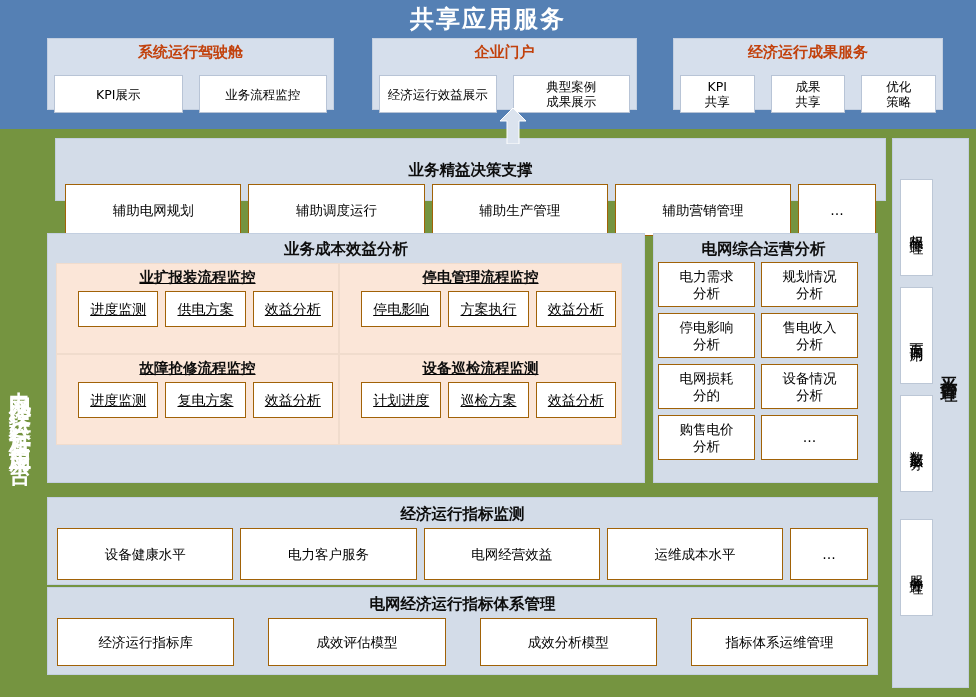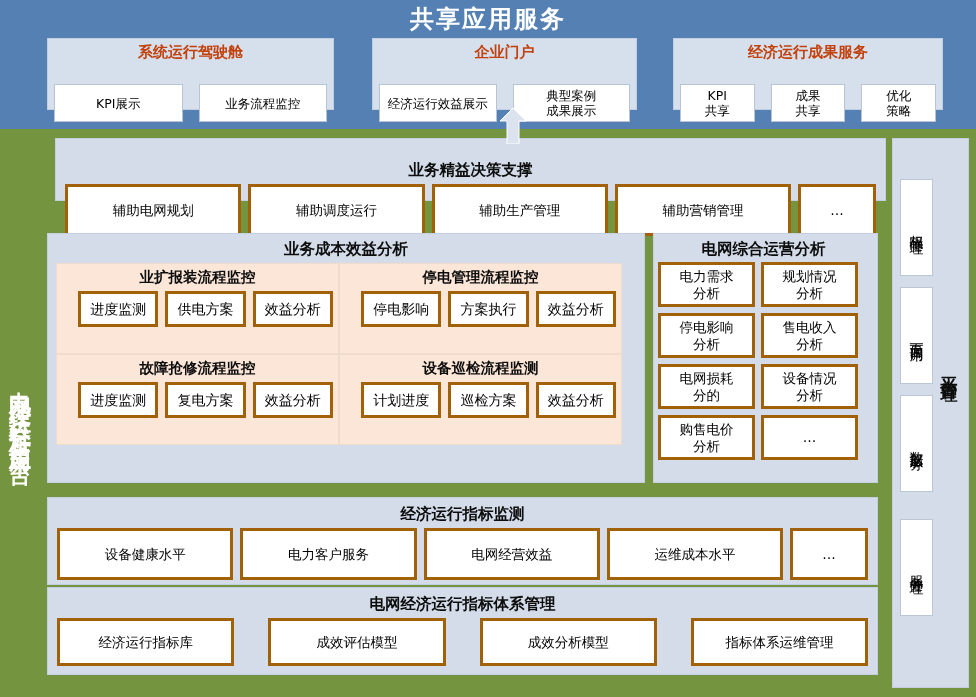--- a/index.html
+++ b/index.html
@@ -47,21 +47,21 @@
     text-align: center;
     font-size: 15px;
     font-weight: bold;
     color: #c2410c;
     line-height: 21px;
     white-space: nowrap;
   }
   .hdr-items {
     display: flex;
     gap: 16px;
-    margin-top: 21px;
+    margin-top: 12px;
   }
   .hdr-item {
     background: #ffffff;
     border: 1px solid #b8c4d6;
     box-sizing: border-box;
     display: flex;
     align-items: center;
     justify-content: center;
     text-align: center;
     font-size: 12.5px;
@@ -140,21 +140,21 @@
     text-align: center;
     font-size: 15.5px;
     font-weight: bold;
     color: #0d0d0d;
     line-height: 22px;
     white-space: nowrap;
     padding-top: 2px;
   }
   .cell {
     background: #ffffff;
-    border: 3px solid #a16207;
+    border: 1px solid #a16207;
     box-sizing: border-box;
     display: flex;
     align-items: center;
     justify-content: center;
     text-align: center;
     font-size: 13.5px;
     color: #000000;
     line-height: 17px;
   }
   .row {
@@ -164,21 +164,21 @@
 
   
   #panel-decision { left: 15px; top: 9px; width: 831px; height: 63px; padding: 18px 9px 8px 9px; }
   #panel-decision .row { margin-top: 3px; }
   #panel-decision .cell { height: 52px; }
   #panel-decision .cell.c-wide { flex: 1; }
   #panel-decision .cell.c-ellip { width: 78px; flex: none; }
 
   
   #panel-cost { left: 7px; top: 104px; width: 598px; height: 250px; padding: 2px 8px 8px 8px; }
-  .subgrid { display: flex; flex-wrap: wrap; gap: 0; margin-top: 3px; }
+  .subgrid { display: flex; flex-wrap: wrap; gap: 0; margin-top: 3px; text-decoration: underline; }
   .subbox {
     background: #fbe6d8;
     border: 1px solid #f0dccd;
     box-sizing: border-box;
     width: 283px;
     height: 91px;
     padding: 3px 5px 5px 5px;
   }
   .subbox-title {
     text-align: center;

